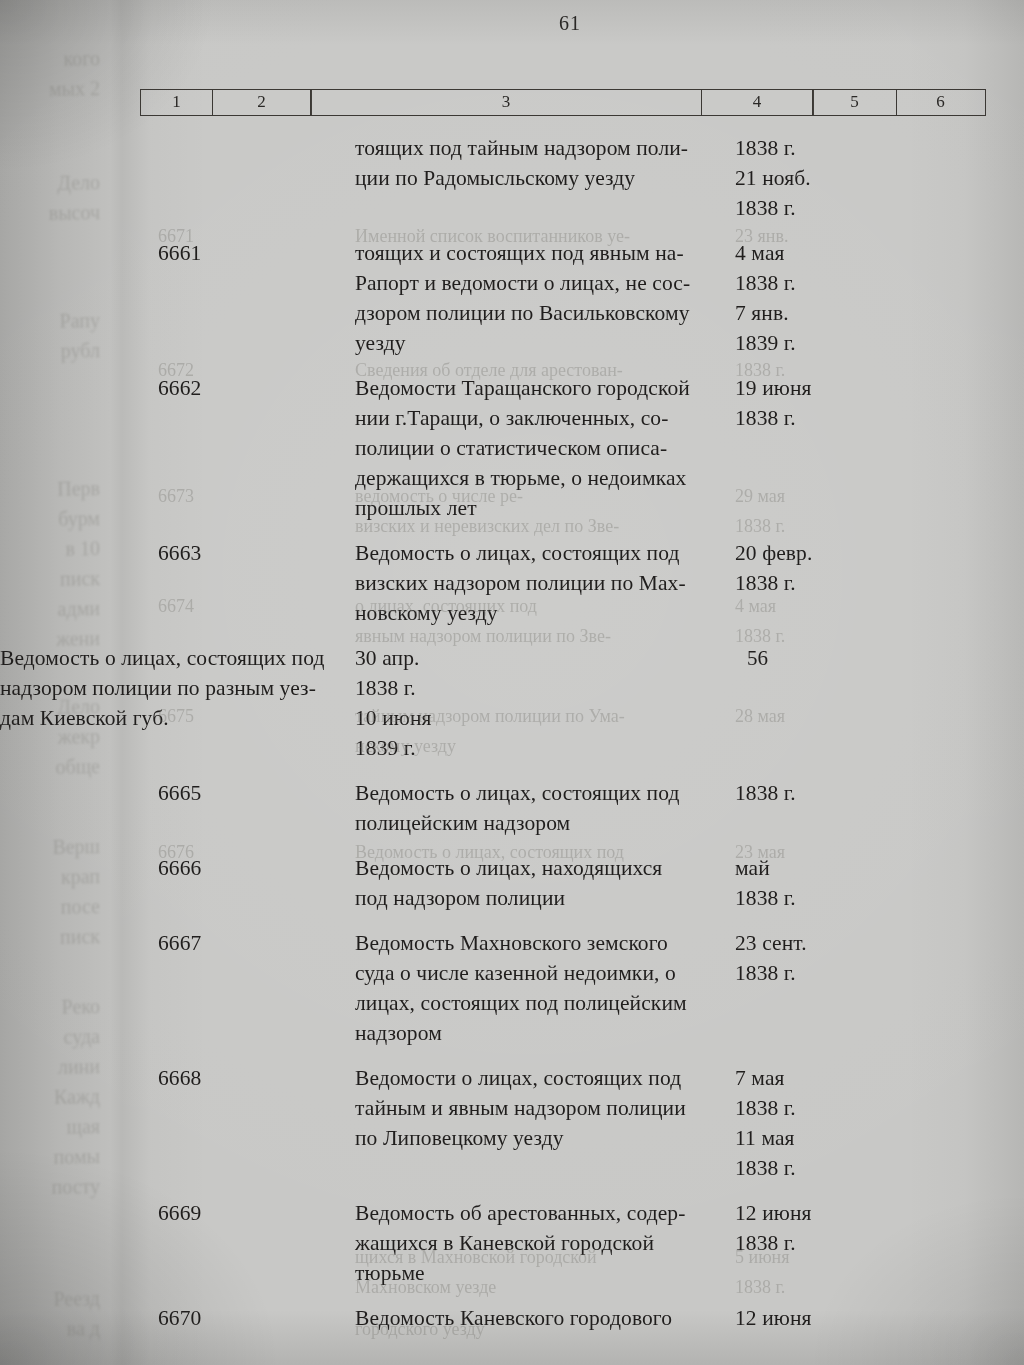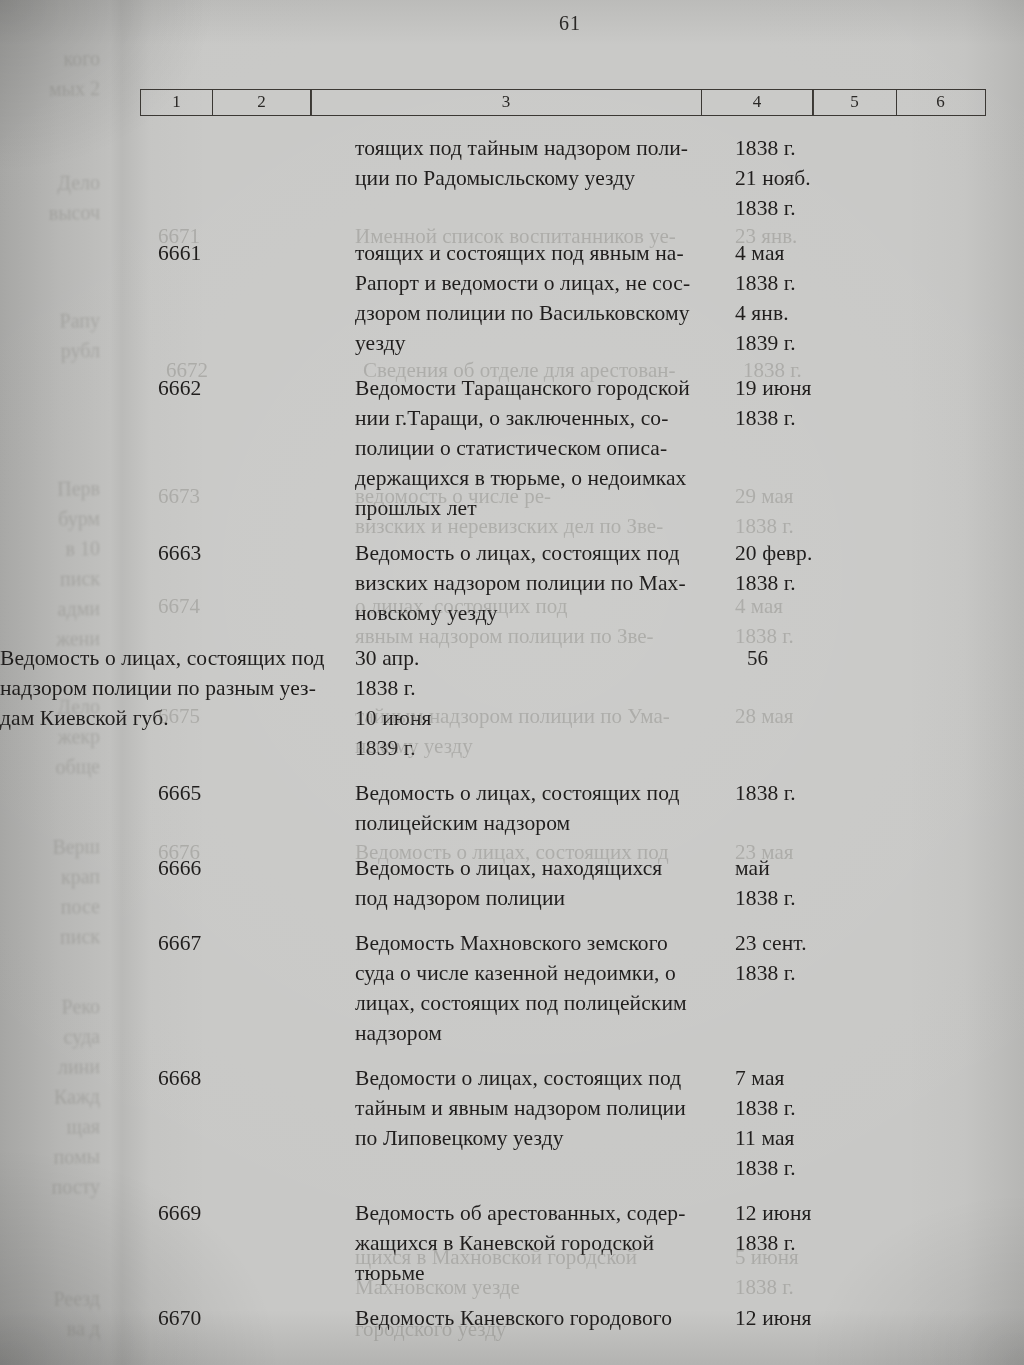--- a/index.html
+++ b/index.html
@@ -48,21 +48,21 @@
     margin-bottom:15px;
     font-size:21.5px;line-height:30px;letter-spacing:0.1px;color:#201e1d;
   }
   .entry .col-num{padding-left:158px;}
   .entry .col-extra{font-size:21px;margin-left:12px;}
   .line{height:30px;white-space:nowrap;}
   
   .ghost-layer{position:absolute;left:0;top:0;width:1024px;height:1365px;pointer-events:none;}
   .ghost-line{
     position:absolute;left:0;display:grid;grid-template-columns:355px 380px 133px 1fr;
-    width:824px;font-size:21px;line-height:28px;color:#76756f;opacity:0.34;
+    width:824px;font-size:18px;line-height:28px;color:#76756f;opacity:0.34;
     filter:blur(0.7px);white-space:nowrap;
   }
   .ghost-line .g-num{padding-left:158px;}
   .margin-frag{
     position:absolute;left:0;width:100px;overflow:hidden;text-align:right;
     font-size:20px;line-height:26px;color:#73726c;opacity:0.30;filter:blur(0.8px);
     white-space:nowrap;transform:rotate(-1deg);
   }
 </style>
 </head>
@@ -96,21 +96,21 @@
         <div class="col-num">6661</div>
         <div class="col-desc">
           <div class="line">тоящих и состоящих под явным на-</div>
           <div class="line">Рапорт и ведомости о лицах, не сос-</div>
           <div class="line">дзором полиции по Васильковскому</div>
           <div class="line">уезду</div>
         </div>
         <div class="col-dates">
           <div class="line">4 мая</div>
           <div class="line">1838 г.</div>
-          <div class="line">4 янв.</div>
+          <div class="line">7 янв.</div>
           <div class="line">1839 г.</div>
         </div>
         <div class="col-extra"></div>
       </div>
       <div class="entry">
         <div class="col-num">6662</div>
         <div class="col-desc">
           <div class="line">Ведомости Таращанского городской</div>
           <div class="line">нии г.Таращи, о заключенных, со-</div>
           <div class="line">полиции о статистическом описа-</div>
@@ -225,21 +225,21 @@
         </div>
         <div class="col-extra"></div>
       </div>
     </div>
   <div class="ghost-layer" id="ghostBox">
       <div class="ghost-line" style="top: 222px;">
         <div class="g-num">6671</div>
         <div>Именной список воспитанников уе-</div>
         <div>23 янв.</div>
       </div>
-      <div class="ghost-line" style="top: 356px; margin-left: 8px;">
+      <div class="ghost-line" style="top: 356px;">
         <div class="g-num">6672</div>
         <div>Сведения об отделе для арестован-</div>
         <div>1838 г.</div>
       </div>
       <div class="ghost-line" style="top: 482px;">
         <div class="g-num">6673</div>
         <div>ведомость о числе ре-</div>
         <div>29 мая</div>
       </div>
       <div class="ghost-line" style="top: 512px;">

